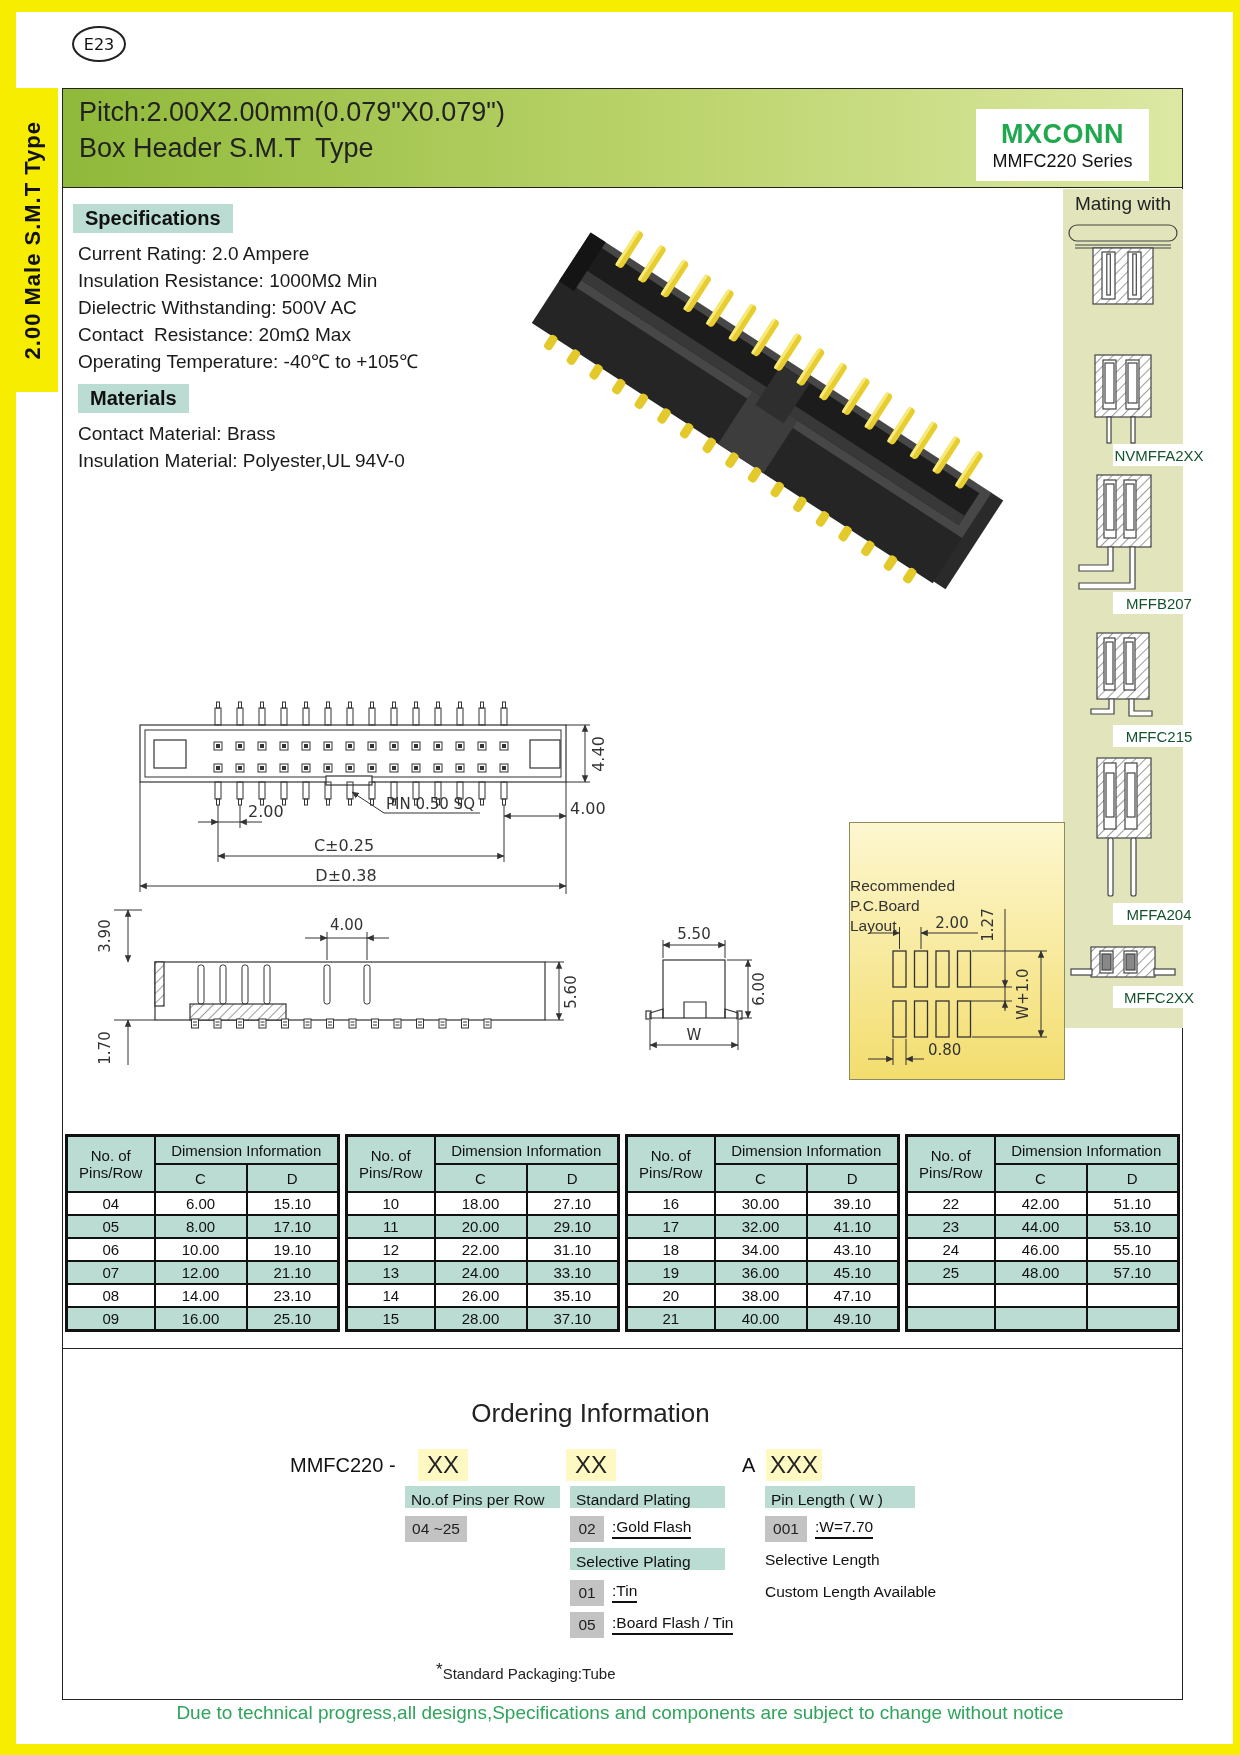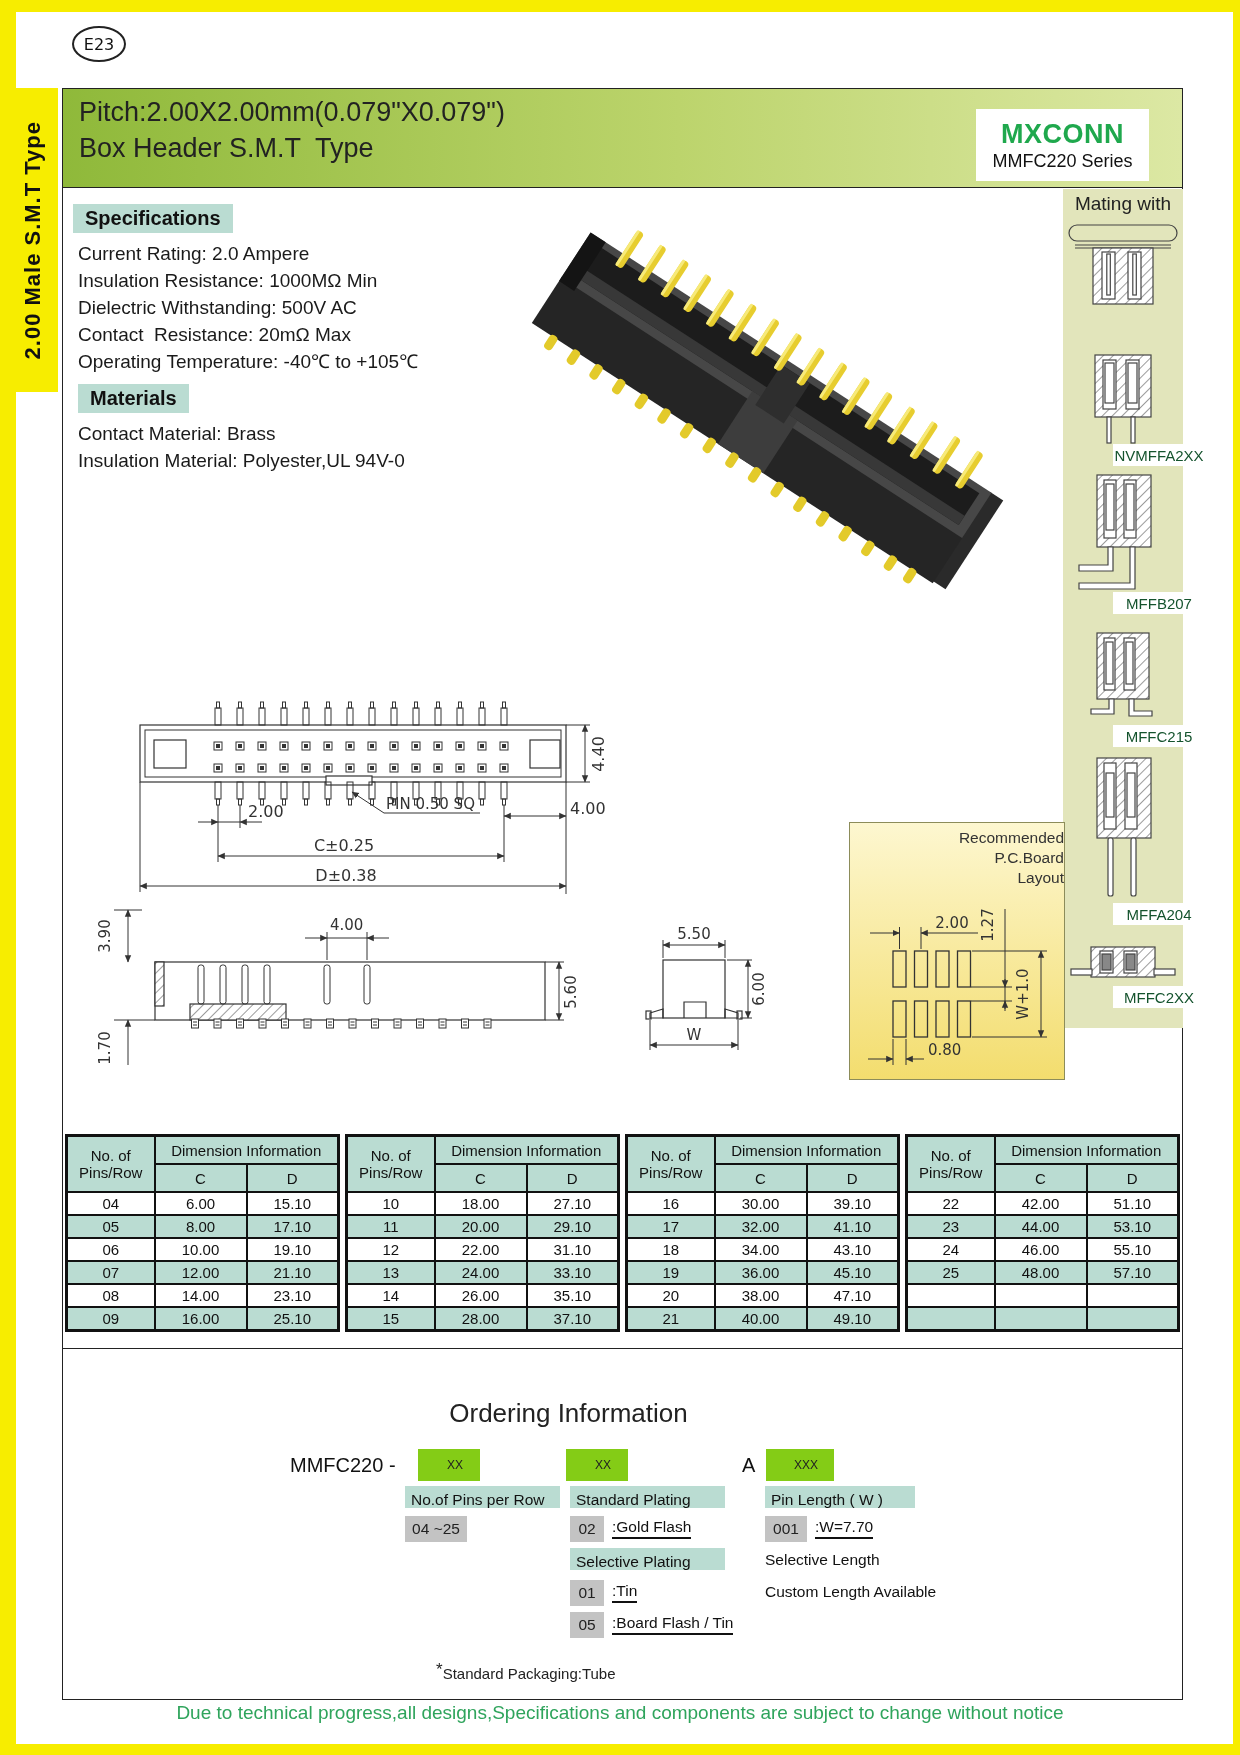--- a/index.html
+++ b/index.html
@@ -20,32 +20,32 @@
   #contentbox{left:62px;top:88px;width:1121px;height:1612px;border:1px solid #222;box-sizing:border-box;}
   #divider{left:62px;top:1348px;width:1121px;height:0;border-top:1px solid #222;}
   .chip-teal{background:#badcd2;font-size:15.5px;line-height:27px;height:22px;padding:0 6px;box-sizing:border-box;color:#111;}
   .sec-head{background:#badcd2;font-size:20px;font-weight:700;padding:3px 12px;color:#111;}
   .spec-item{font-size:19px;line-height:27px;white-space:pre;color:#1a1a1a;}
   #sidebar{left:1063px;top:189px;width:120px;height:839px;background:#e2e5bb;}
   #mating-title{position:absolute;left:0;top:4px;width:100%;text-align:center;font-size:19px;color:#222;}
   .mlabel{position:absolute;left:14px;width:92px;height:22px;background:#fff;font-size:15px;display:flex;align-items:center;justify-content:center;color:#14532d;margin-left:36px;}
   #pcbbox{left:849px;top:822px;width:216px;height:258px;background:linear-gradient(180deg,#fdf7d0 0%,#f3dd6e 100%);
           border:1px solid #8c8c5a;box-sizing:border-box;}
-  .pcbtitle{position:absolute;left:0;width:100%;text-align:right;font-size:15.5px;color:#333;}
+  .pcbtitle{position:absolute;left:0;width:100%;text-align:left;font-size:15.5px;color:#333;margin-top:48px;}
   svg text{font-family:"DejaVu Sans",sans-serif;fill:#333;}
   .dim-table{position:absolute;border-collapse:collapse;border:3px solid #111;table-layout:fixed;background:#fff;}
   .dim-table th,.dim-table td{border:2.5px solid #111;font-size:15px;font-weight:400;text-align:center;padding:0;color:#111;}
   .dim-table th{background:#badcd2;height:26px;}
   .dim-table td{height:21px;}
   .dim-table tr.alt td{background:#badcd2;}
   .chip-gray{background:#c3c3c3;display:flex;align-items:center;justify-content:center;font-size:15.5px;color:#222;}
-  .big-gray{background:#84cc16;display:flex;align-items:center;justify-content:center;font-size:12px;color:#222;padding-left:12px;}
+  .big-gray{background:#fef9c3;display:flex;align-items:center;justify-content:center;font-size:24px;color:#222;}
   .u-label{font-size:15.5px;border-bottom:2px solid #111;padding-bottom:1px;color:#111;}
   .plain-label{font-size:15.5px;color:#111;}
-  #ord-title{left:62px;top:1398px;width:1013px;text-align:center;font-size:26px;color:#222;}
+  #ord-title{left:62px;top:1398px;width:1013px;text-align:center;font-size:26px;color:#222;padding-left:22px;}
   #footer{left:0;top:1702px;width:1240px;text-align:center;font-size:19px;color:#2fa45c;}
   #pkg{left:436px;top:1660px;font-size:15px;color:#222;}
   #pkg .star{font-size:17px;vertical-align:4px;}
 </style>
 </head>
 <body>
 
 <div id="page">
 
   <div class="abs frame" style="left:0;top:0;width:1240px;height:12px;"></div>

